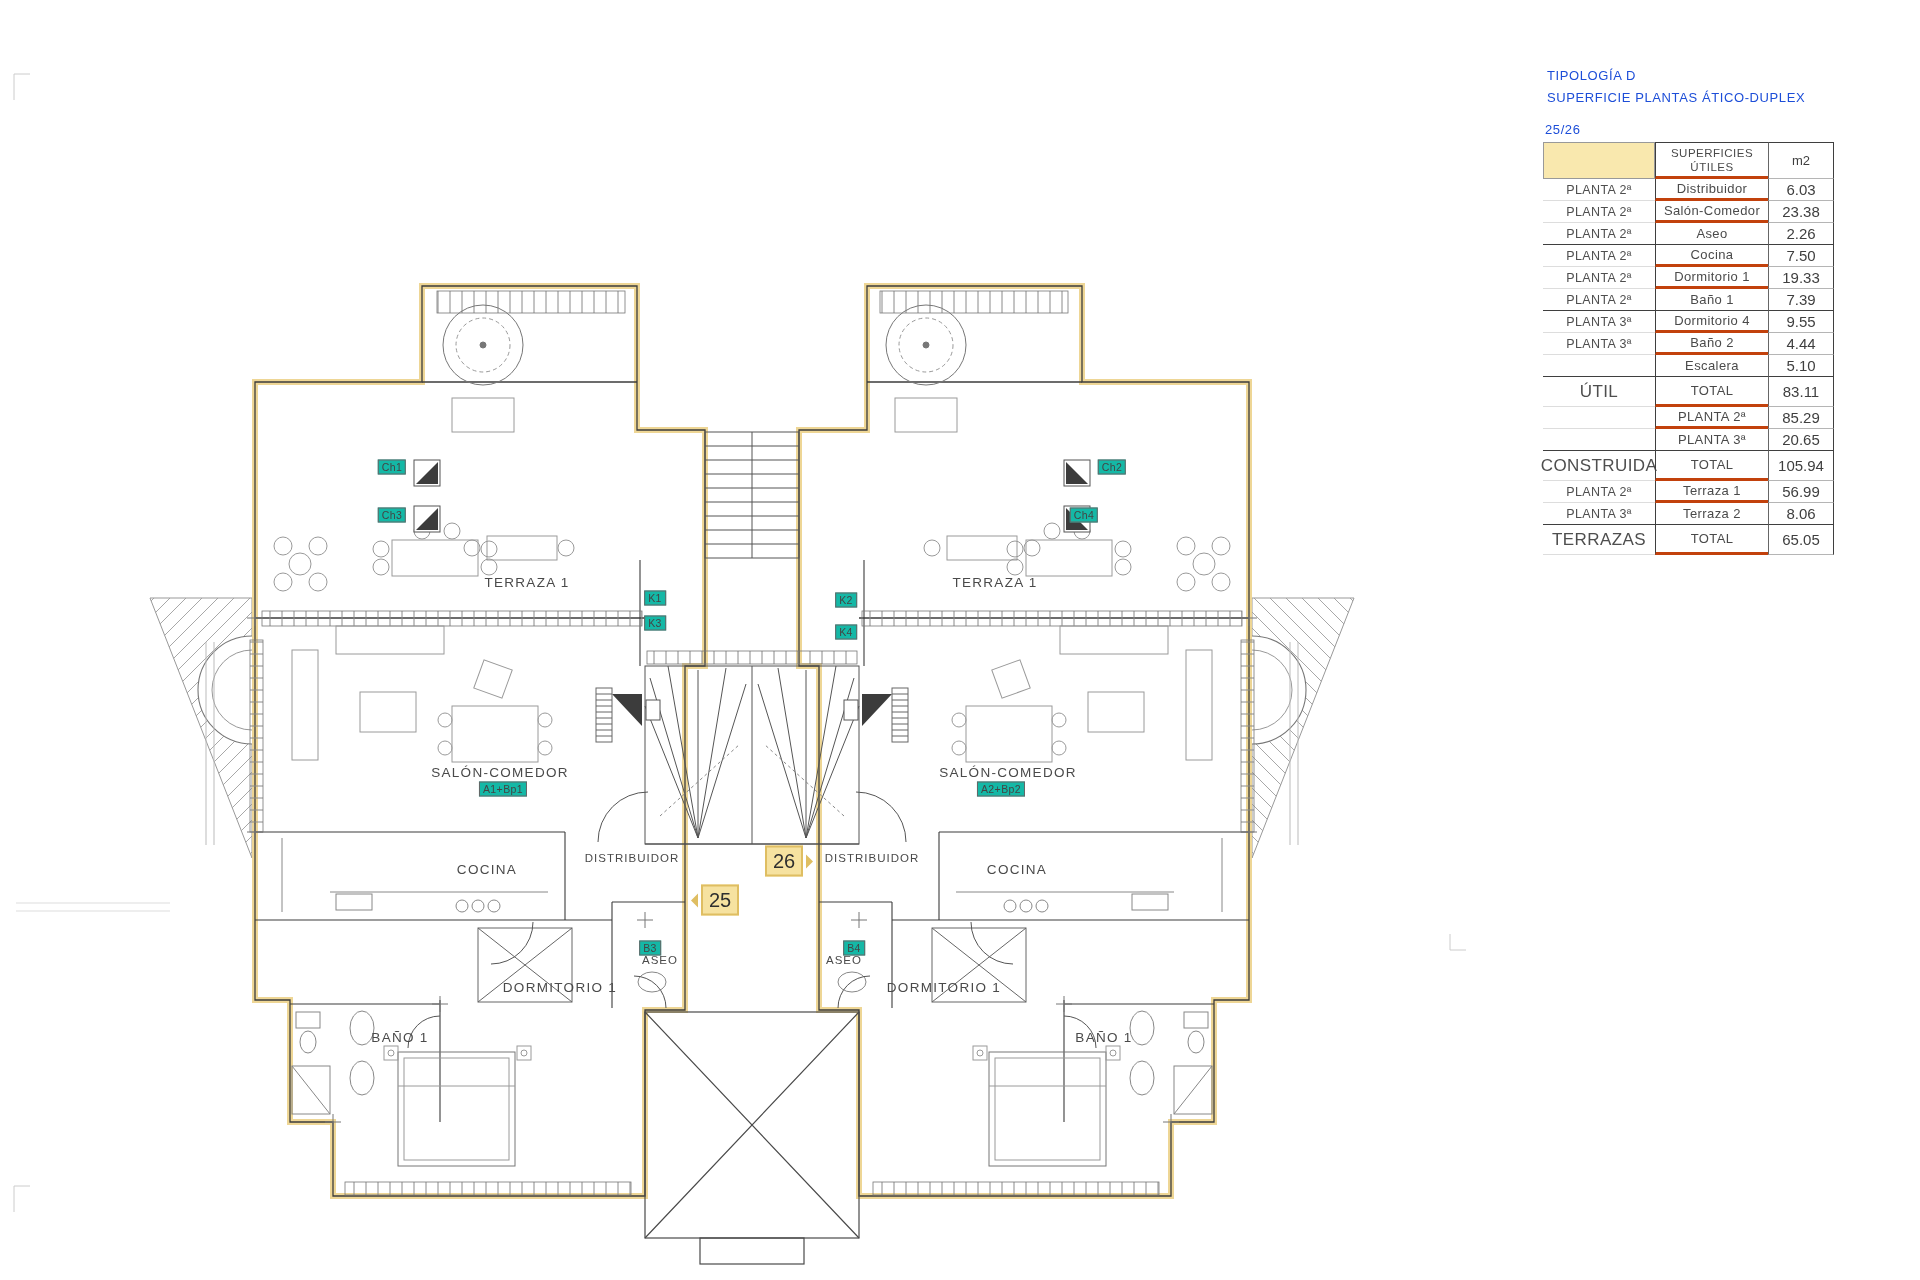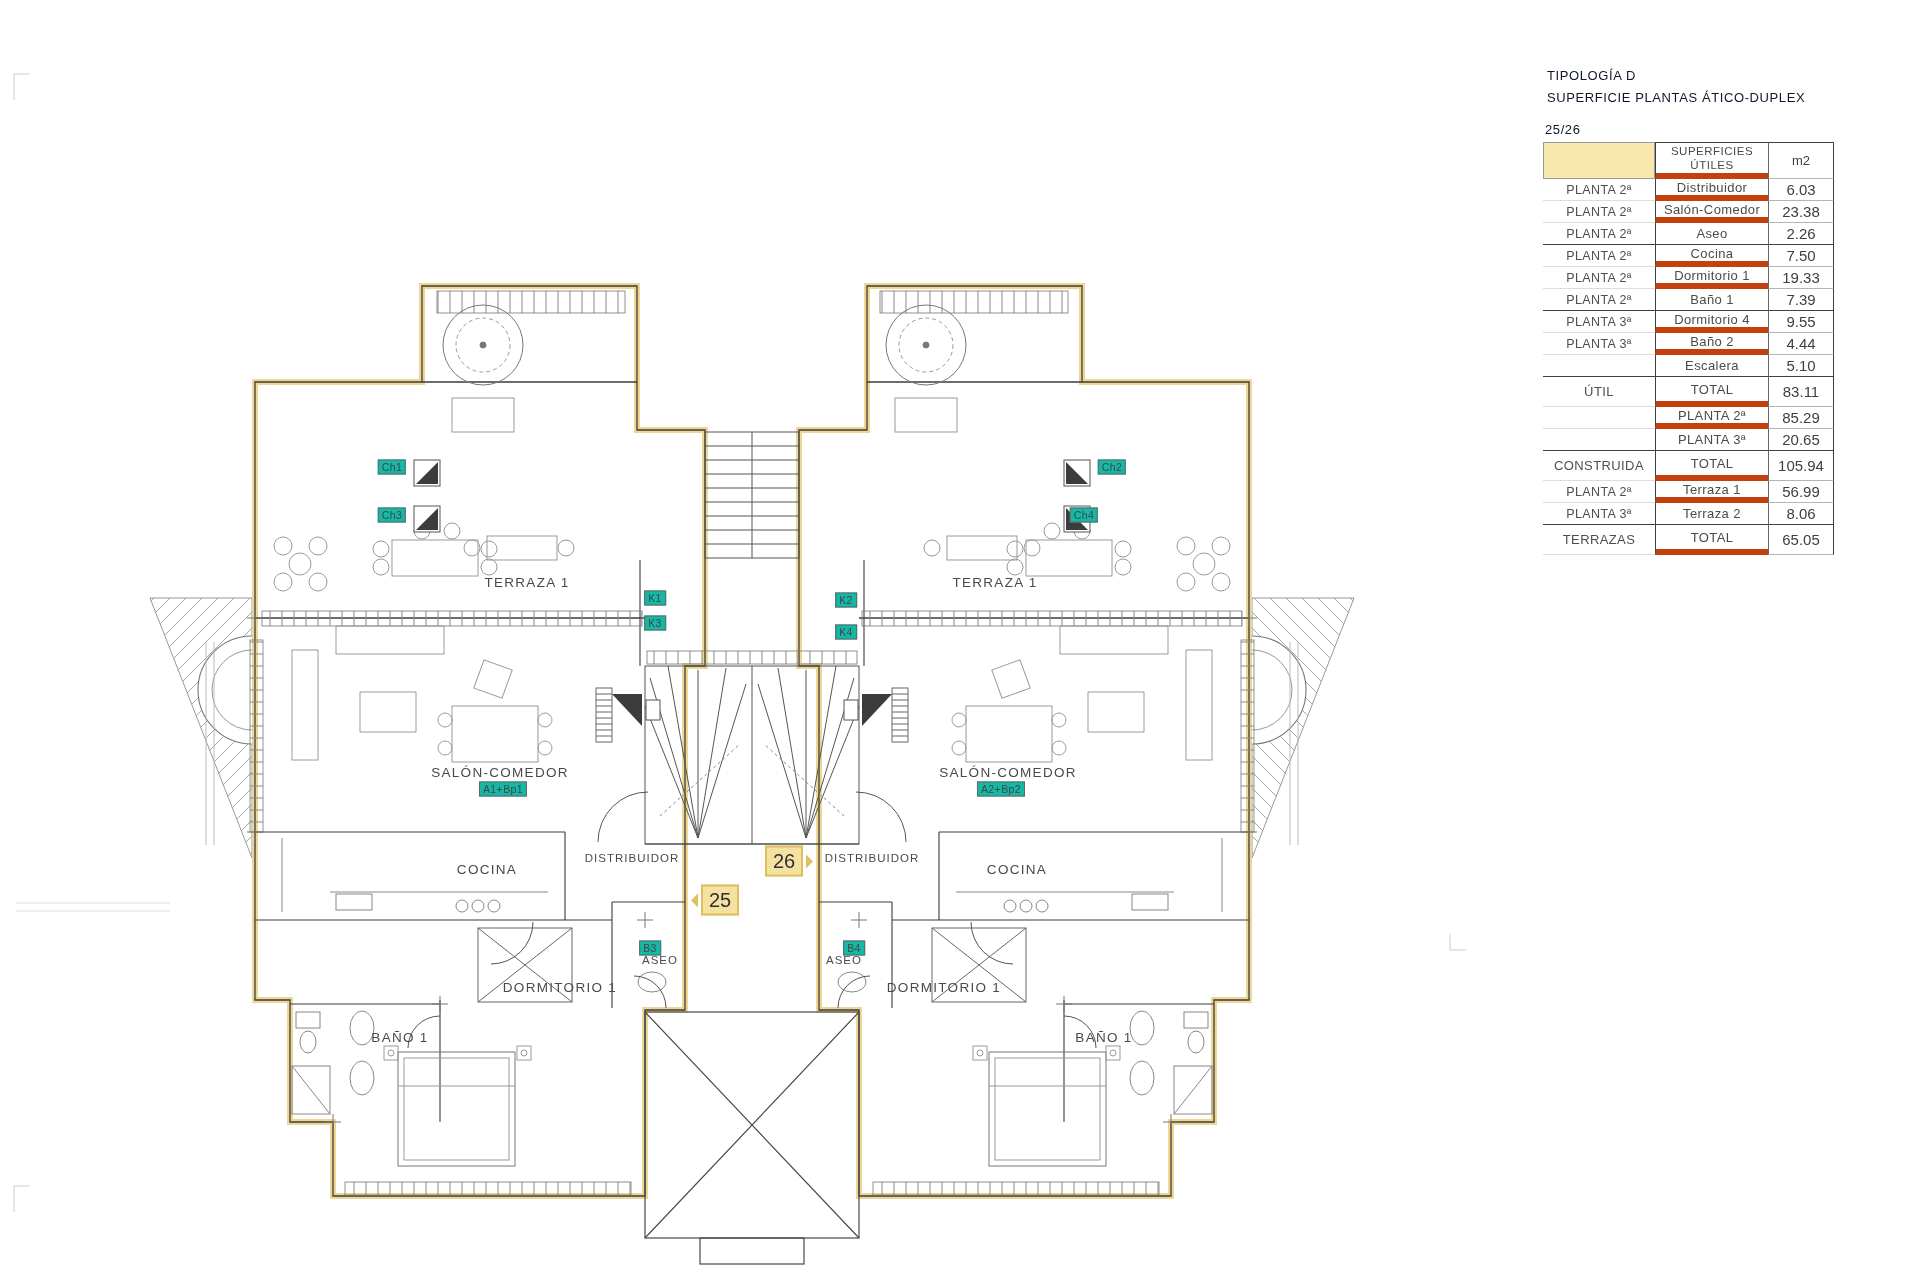--- a/index.html
+++ b/index.html
@@ -26,32 +26,32 @@
     position:absolute;transform:translate(-50%,-50%);
     width:34px;height:27px;display:flex;align-items:center;justify-content:center;
     background:#f6e2a0;border:2px solid #dfbe62;color:#2f2f2f;
     font-size:20px;letter-spacing:0;margin-top:45px;
   }
   .badge::before{content:"";position:absolute;border:7px solid transparent;}
   .badge.nub-left::before{left:-12px;border-left:0;border-right:7px solid #dfbe62;}
   .badge.nub-right::before{right:-12px;border-right:0;border-left:7px solid #dfbe62;}
 
   
-  .tline{position:absolute;font-size:13px;letter-spacing:.6px;color:#0f172a;white-space:nowrap;}
+  .tline{position:absolute;font-size:13px;letter-spacing:.6px;color:#1d4ed8;white-space:nowrap;}
 
   
   .sheet-table{position:absolute;left:1543px;top:142px;width:291px;}
   .trow{display:grid;grid-template-columns:112px 113px 66px;}
   .trow > div{display:flex;align-items:center;justify-content:center;box-sizing:border-box;}
   .c1{font-size:12.5px;letter-spacing:.4px;color:#4e4e4e;border-bottom:1px solid #ddd;}
-  .c2{font-size:13px;letter-spacing:.4px;color:#4a4a4a;border-left:1.5px solid #3f3f3f;border-bottom:6px solid #c2410c;}
+  .c2{font-size:13px;letter-spacing:.4px;color:#4a4a4a;border-left:1.5px solid #3f3f3f;border-bottom:3px solid #c2410c;}
   .c3{font-size:15px;color:#3f3f3f;border-left:1px solid #666;border-right:1.5px solid #3f3f3f;border-bottom:1px solid #b5b5b5;}
   .r{height:22px;}
   .tot{height:30px;}
-  .tot .c1{font-size:13px;}
+  .tot .c1{font-size:17px;}
   .hb > div{border-bottom:1.4px solid #3f3f3f;}
   .thead{height:37px;}
   .thead .c2,.thead .c3{border-top:1.5px solid #3f3f3f;}
   .thead .c2{flex-direction:column;font-size:11.5px;line-height:14px;letter-spacing:.5px;}
   .ycell{background:#f9e8ae;border:1px solid #999;}
 </style>
 </head>
 <body>
 
 <div class="page">

